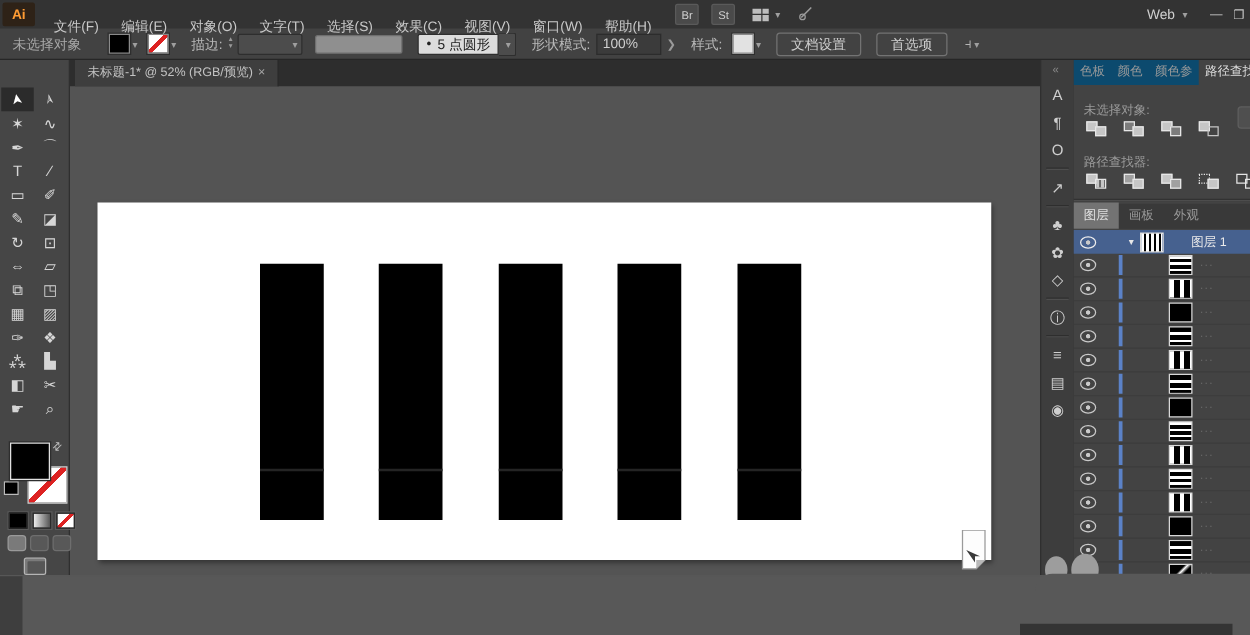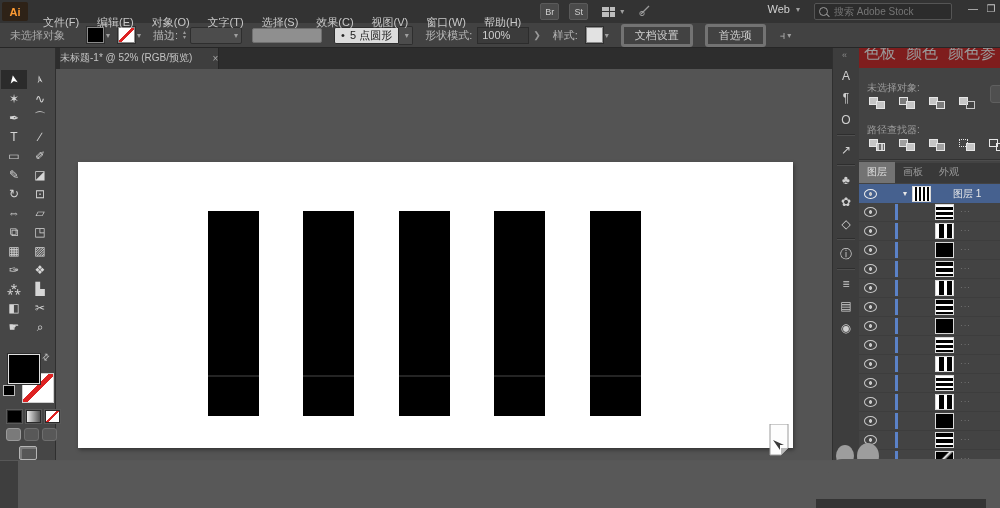--- a/index.html
+++ b/index.html
@@ -42,28 +42,28 @@
   .combo{height:15px;background:#4c4c4c;border:1px solid #2e2e2e;border-radius:2px;display:flex;
          align-items:center;padding:0 3px;margin-left:4px;color:#c5c5c5;}
   #width-profile{width:68px;height:13px;background:#8f8f8f;border-radius:2px;margin-left:10px;border:1px solid #6f6f6f;}
   #brush-field{height:15px;background:#dcdcdc;border:1px solid #2e2e2e;border-radius:2px 0 0 2px;color:#222;
                display:flex;align-items:center;padding:0 6px;margin-left:12px;gap:5px;font-size:11px;}
   #brush-dd{height:17px;width:13px;background:#4c4c4c;border:1px solid #2e2e2e;border-left:none;
             border-radius:0 2px 2px 0;display:flex;align-items:center;justify-content:center;}
   #opacity-box{width:42px;height:15px;background:#3b3b3b;border:1px solid #2c2c2c;margin-left:5px;
                display:flex;align-items:center;padding:0 4px;color:#cfcfcf;}
   .rchev{color:#9a9a9a;font-size:9px;margin-left:4px;}
-  .ob-btn{border:3px solid #737373;border-radius:3px;color:#cfcfcf;padding:1px 11px;margin-left:12px;white-space:nowrap;}
+  .ob-btn{border:1px solid #737373;border-radius:3px;color:#cfcfcf;padding:1px 11px;margin-left:12px;white-space:nowrap;}
   #align-icon{margin-left:14px;color:#b5b5b5;font-size:11px;}
 
   
   #tabbar{position:absolute;left:0;top:47px;width:1000px;height:22px;background:#2d2d2d;z-index:20;}
   #collapse-left{position:absolute;left:8px;top:3px;color:#8a8a8a;font-size:9px;}
   #doctab{position:absolute;left:60px;top:0;height:22px;background:#3e3e3e;border-right:1px solid #262626;
-          display:flex;align-items:center;padding:0 0;color:#c3c3c3;font-size:10px;gap:20px;}
+          display:flex;align-items:center;padding:0 10px;color:#c3c3c3;font-size:10px;gap:4px;}
   #doctab .x{color:#a5a5a5;font-size:10px;}
 
   
   #toolbar{position:absolute;left:0;top:47px;width:55px;height:413px;background:#464646;
            border-right:1px solid #2f2f2f;z-index:21;}
   #tools-grid{position:absolute;left:1px;top:23px;width:53px;display:grid;grid-template-columns:26px 26px;}
   .tool{height:19px;display:flex;align-items:center;justify-content:center;color:#d6d6d6;font-size:12px;}
   .tool.active{background:#2b2b2b;color:#fff;}
   .tool .glyph{pointer-events:none;}
   [data-name="selection-icon"],[data-name="direct-selection-icon"]{display:inline-block;transform:rotate(-100deg);font-size:11px;}
@@ -95,22 +95,22 @@
   
   #dock{position:absolute;left:832px;top:47px;width:26px;height:413px;background:#3d3d3d;
         border-left:1px solid #2f2f2f;border-right:1px solid #2f2f2f;z-index:21;}
   #collapse-right{position:absolute;left:9px;top:3px;color:#8a8a8a;font-size:9px;}
   #dock-icons{position:absolute;left:0;top:18px;width:26px;display:flex;flex-direction:column;align-items:center;}
   .dock-ic{height:22px;display:flex;align-items:center;justify-content:center;color:#cfcfcf;font-size:12px;width:26px;}
   .dock-div{width:18px;height:1px;background:#2e2e2e;border-bottom:1px solid #4e4e4e;margin:3px 0;}
 
   
   #rpanel{position:absolute;left:859px;top:47px;width:141px;height:413px;background:#434343;z-index:21;}
-  #pf-tabs{position:absolute;left:0;top:0;width:141px;height:21px;background:#7f1d1d;display:flex;
-           align-items:flex-end;font-size:16px;color:#9a9a9a;overflow:hidden;}
+  #pf-tabs{position:absolute;left:0;top:0;width:141px;height:21px;background:#0c4a6e;display:flex;
+           align-items:flex-end;font-size:10px;color:#9a9a9a;overflow:hidden;}
   #pf-tabs .ptab{padding:3px 5px 4px;white-space:nowrap;}
   #pf-tabs .ptab.active{background:#434343;color:#dedede;}
   .plabel{position:absolute;left:8px;color:#9c9c9c;font-size:10px;}
   .icon-row{position:absolute;left:8px;display:flex;gap:10px;}
   .pf-btn{width:20px;height:15px;display:flex;align-items:center;justify-content:center;}
   .pfi{width:16px;height:12px;position:relative;}
   .pfi i{position:absolute;width:9px;height:8px;background:#c6c6c6;border:1px solid #e6e6e6;box-sizing:border-box;}
   .pfi i.a{left:0;top:0;}
   .pfi i.b{right:0;bottom:0;}
   .pfi.minus-front i.a{background:#7c7c7c;}
@@ -194,24 +194,20 @@
   <span id="share-icon" data-name="share-icon">
     <svg width="13" height="13" viewBox="0 0 13 13">
         <line x1="3" y1="10" x2="11" y2="2" stroke="#b5b5b5" stroke-width="1.3"></line>
         <circle cx="4" cy="9.5" r="2.2" fill="none" stroke="#b5b5b5"></circle>
       </svg>
   </span>
   <div id="mb-right">
     <div id="workspace-switcher" data-name="workspace-switcher">
       <span data-name="workspace-label">Web</span>
       <span class="chev" data-name="chevron-down-icon">▾</span>
-    </div>
-    <div id="search-box" data-name="stock-search">
-      <span class="mag" data-name="search-icon"></span>
-      <input data-name="search-input" placeholder="搜索 Adobe Stock" style="">
     </div>
     <div class="winbtn" data-name="minimize-button">—</div>
     <div class="winbtn" data-name="restore-button">❐</div>
   </div>
 </div>
 
 <div id="optionsbar" data-name="control-bar">
   <span id="ob-status" data-name="selection-status">未选择对象</span>
   <span class="swatch sw-fill" data-name="fill-color-swatch"></span>
   <span class="chev" data-name="chevron-down-icon">▾</span>

